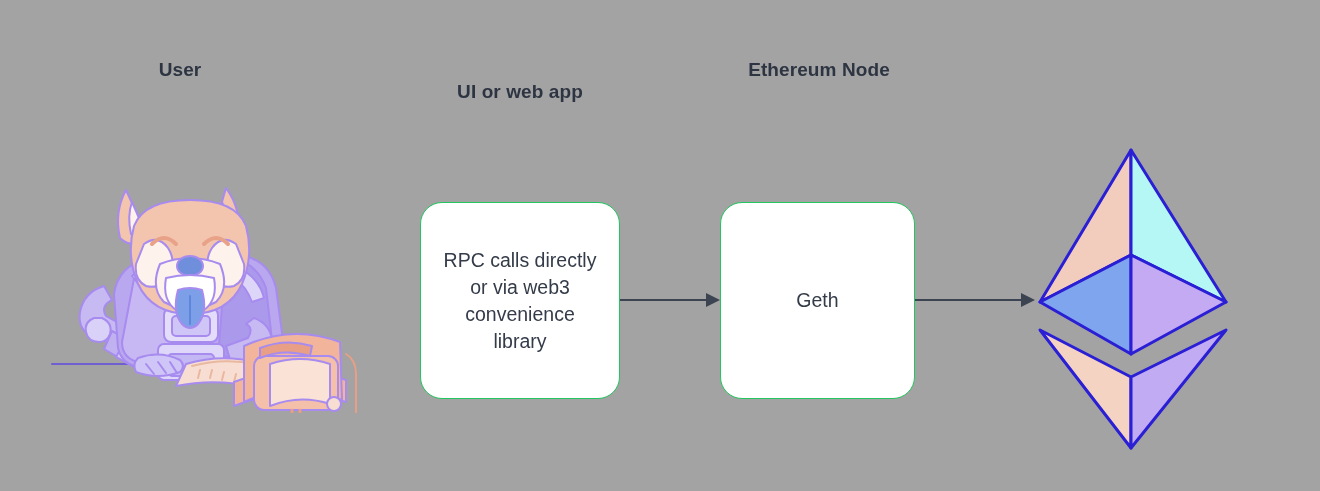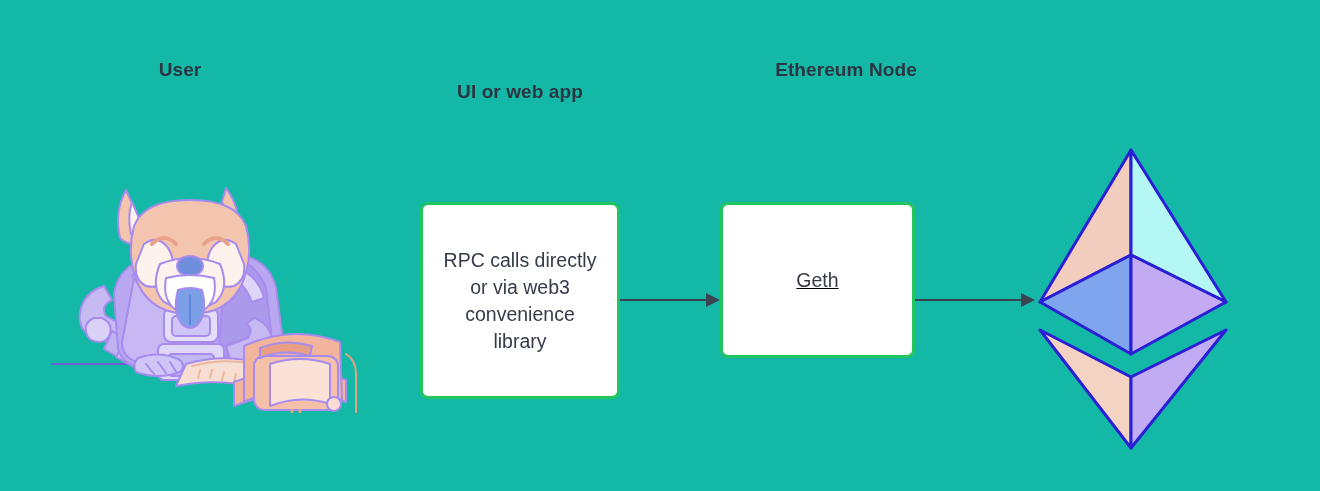--- a/index.html
+++ b/index.html
@@ -11,63 +11,63 @@
     width: 1320px;
     height: 491px;
     position: relative;
     overflow: hidden;
     font-family: "Liberation Sans", sans-serif;
   }
 
   .stage {
     position: absolute;
     inset: 0;
-    background: #14b8a6;
+    background: #a3a3a3;
   }
 
   
   .col-header {
     position: absolute;
     font-family: "Liberation Sans", sans-serif;
     font-weight: bold;
     font-size: 19px;
     line-height: 22px;
     color: #2e3542;
     text-align: center;
     white-space: nowrap;
     letter-spacing: 0.1px;
     transform: translateX(-50%);
   }
   #hdr-user      { left: 180px;  top: 59px; }
   #hdr-ui        { left: 520px;  top: 57px; margin-top: 24px; }
-  #hdr-node      { left: 819px;  top: 59px; margin-left: 27px; }
+  #hdr-node      { left: 819px;  top: 59px; }
   #hdr-network   { left: 1151px; top: 59px; }
 
   
   .node-box {
     position: absolute;
     background: #ffffff;
-    border: 3px solid #22c55e;
-    border-radius: 8px;
+    border: 1px solid #22c55e;
+    border-radius: 22px;
     box-sizing: border-box;
     display: flex;
     align-items: center;
     justify-content: center;
     padding: 8px 10px;
   }
   .node-box .node-label {
     font-family: "Liberation Sans", sans-serif;
     font-size: 19.5px;
     line-height: 27px;
     color: #343b49;
     text-align: center;
     white-space: pre-line;
   }
   #box-webapp { left: 420px; top: 202px; width: 200px; height: 197px; }
-  #box-geth   { left: 720px; top: 202px; width: 195px; height: 156px; text-decoration: underline; }
+  #box-geth   { left: 720px; top: 202px; width: 195px; height: 197px; }
 
   
   .arrow-svg {
     position: absolute;
     overflow: visible;
   }
   #arrow-1 { left: 620px; top: 288px; width: 100px; height: 24px; }
   #arrow-2 { left: 915px; top: 288px; width: 120px; height: 24px; }
 
   

